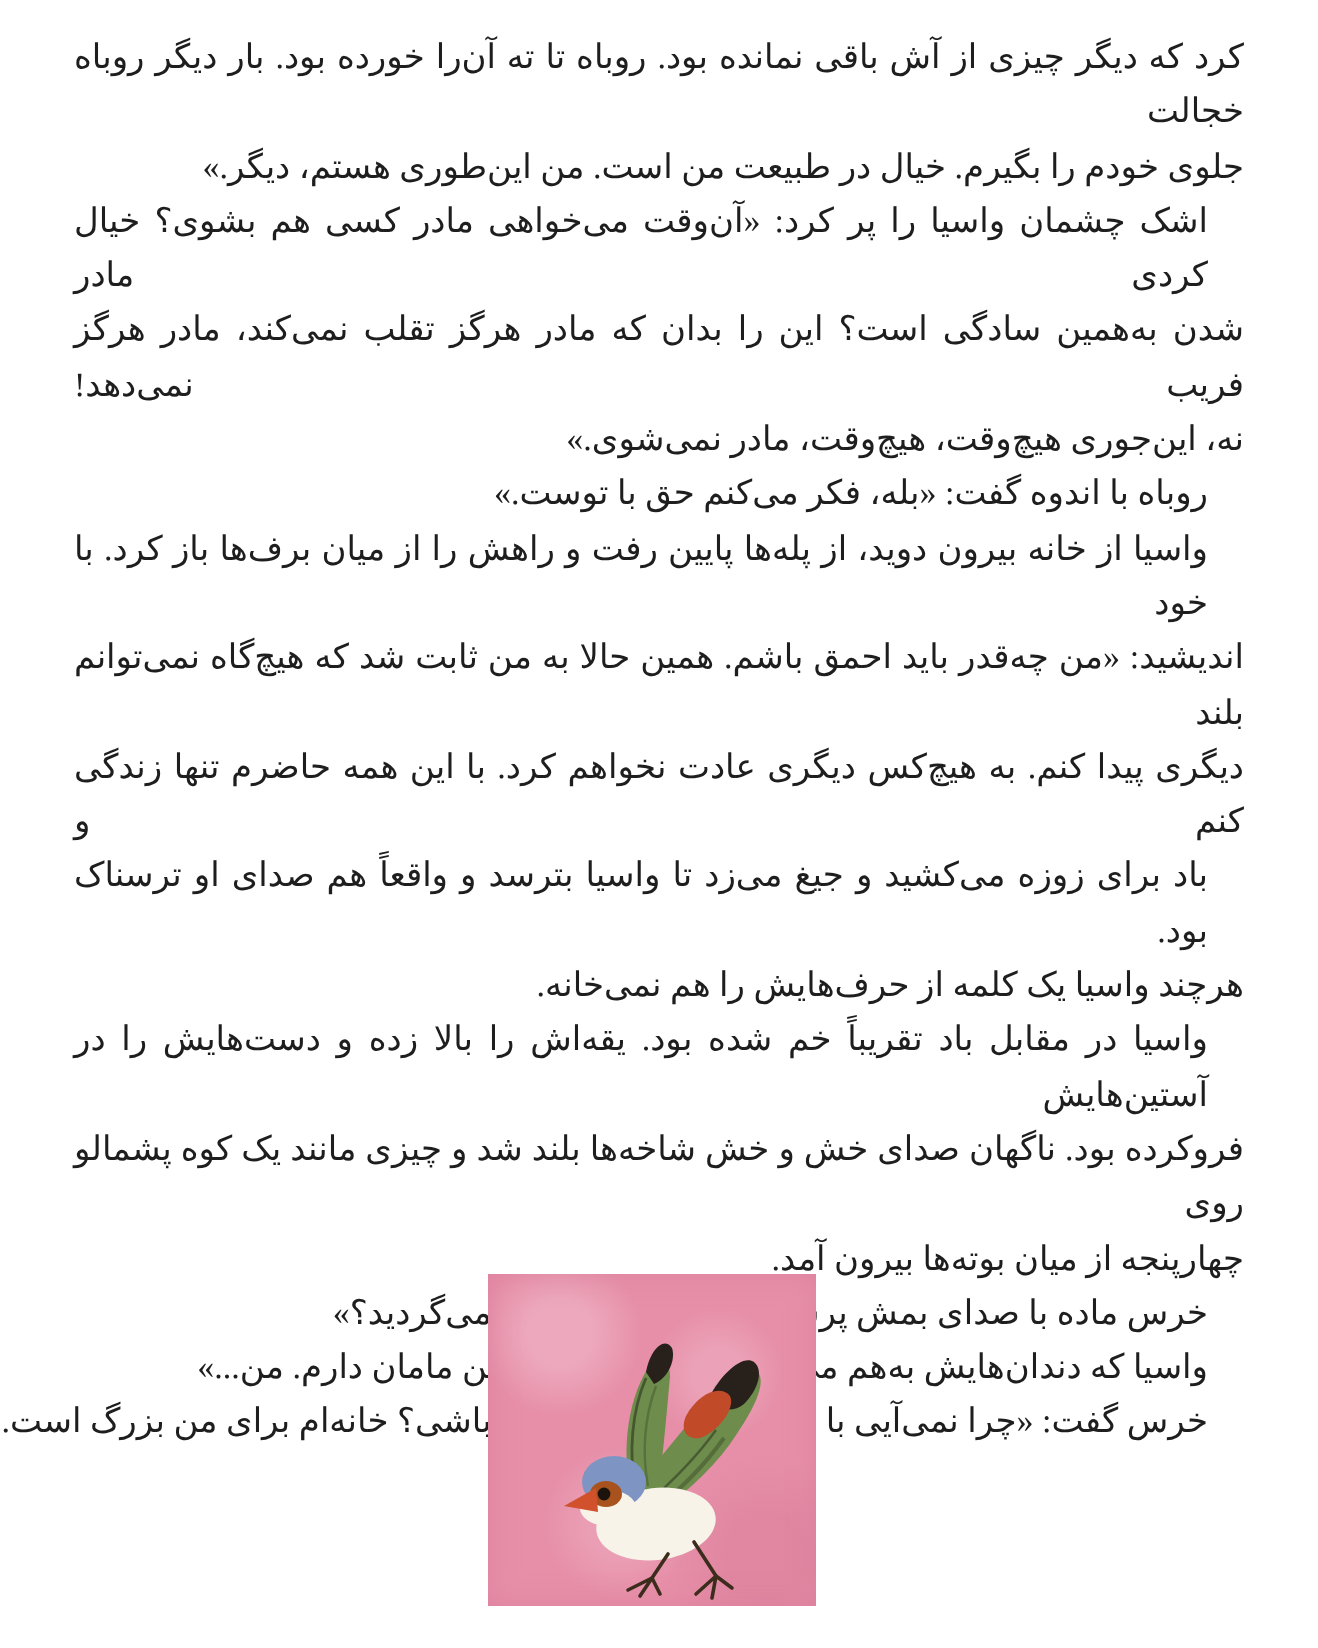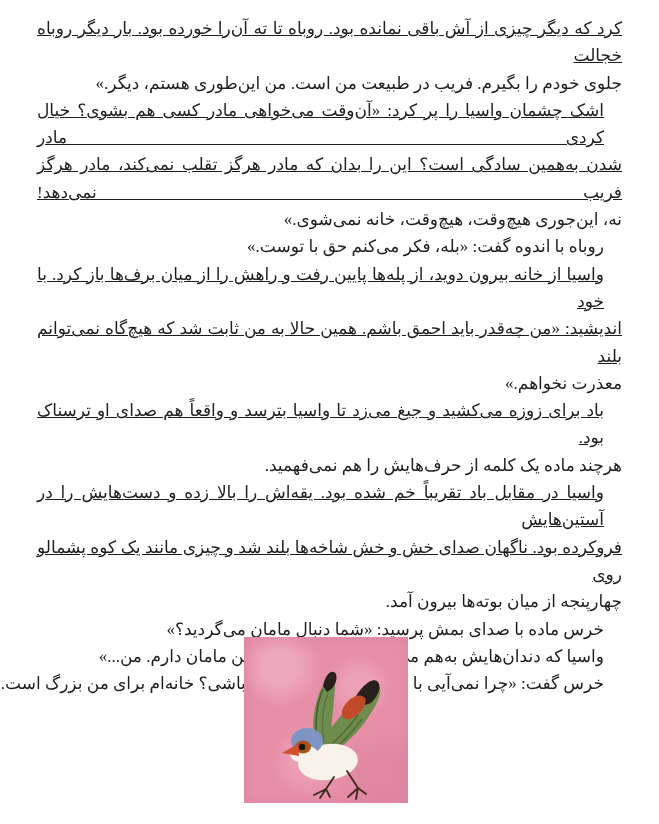--- a/index.html
+++ b/index.html
@@ -24,21 +24,20 @@
     line-height: 27.3px;
   }
   .line {
     text-align: right;
     white-space: nowrap;
   }
   .line.justify {
     white-space: normal;
     text-align: justify;
     text-align-last: justify;
-    text-decoration: underline;
   }
   .line.indent { padding-right: 18px; }
   .illustration-frame {
     position: absolute;
     left: 244px; top: 637px;
     width: 164px; height: 166px;
     background:
       radial-gradient(circle at 22% 18%, rgba(255,255,255,0.22) 0 9%, rgba(255,255,255,0) 22%),
       radial-gradient(circle at 70% 30%, rgba(255,255,255,0.16) 0 8%, rgba(255,255,255,0) 20%),
       radial-gradient(circle at 40% 75%, rgba(255,255,255,0.14) 0 10%, rgba(255,255,255,0) 24%),
@@ -48,30 +47,30 @@
   }
   .illustration-frame svg { display: block; width: 164px; height: 166px; }
 </style>
 </head>
 <body>
 
 <div class="page">
 
   <div class="text-block">
       <div class="line justify">کرد که دیگر چیزی از آش باقی نمانده بود. روباه تا ته آن‌را خورده بود. بار دیگر روباه خجالت</div>
-      <div class="line">جلوی خودم را بگیرم. فریب در طبیعت من است. من این‌طوری هستم، دیگر.»</div>
+      <div class="line">جلوی خودم را بگیرم. خیال در طبیعت من است. من این‌طوری هستم، دیگر.»</div>
       <div class="line justify indent">اشک چشمان واسیا را پر کرد: «آن‌وقت می‌خواهی مادر کسی هم بشوی؟ خیال کردی مادر</div>
       <div class="line justify">شدن به‌همین سادگی است؟ این را بدان که مادر هرگز تقلب نمی‌کند، مادر هرگز فریب نمی‌دهد!</div>
-      <div class="line">نه، این‌جوری هیچ‌وقت، هیچ‌وقت، خانه نمی‌شوی.»</div>
+      <div class="line">نه، این‌جوری هیچ‌وقت، هیچ‌وقت، مادر نمی‌شوی.»</div>
       <div class="line indent">روباه با اندوه گفت: «بله، فکر می‌کنم حق با توست.»</div>
       <div class="line justify indent">واسیا از خانه بیرون دوید، از پله‌ها پایین رفت و راهش را از میان برف‌ها باز کرد. با خود</div>
       <div class="line justify">اندیشید: «من چه‌قدر باید احمق باشم. همین حالا به من ثابت شد که هیچ‌گاه نمی‌توانم بلند</div>
-      <div class="line">معذرت نخواهم.»</div>
+      <div class="line justify">دیگری پیدا کنم. به هیچ‌کس دیگری عادت نخواهم کرد. با این همه حاضرم تنها زندگی کنم و</div>
       <div class="line justify indent">باد برای زوزه می‌کشید و جیغ می‌زد تا واسیا بترسد و واقعاً هم صدای او ترسناک بود.</div>
-      <div class="line">هرچند ماده یک کلمه از حرف‌هایش را هم نمی‌فهمید.</div>
+      <div class="line">هرچند واسیا یک کلمه از حرف‌هایش را هم نمی‌خانه.</div>
       <div class="line justify indent">واسیا در مقابل باد تقریباً خم شده بود. یقه‌اش را بالا زده و دست‌هایش را در آستین‌هایش</div>
       <div class="line justify">فروکرده بود. ناگهان صدای خش و خش شاخه‌ها بلند شد و چیزی مانند یک کوه پشمالو روی</div>
       <div class="line">چهارپنجه از میان بوته‌ها بیرون آمد.</div>
       <div class="line indent">خرس ماده با صدای بمش پرسید: «شما دنبال مامان می‌گردید؟»</div>
       <div class="line indent">واسیا که دندان‌هایش به‌هم می‌خورد، گفت: «نه، نه، من مامان دارم. من...»</div>
       <div class="line indent">خرس گفت: «چرا نمی‌آیی با من زندگی کنی و پسرم باشی؟ خانه‌ام برای من بزرگ است.»</div>
     </div>
 
   <div class="illustration-frame">
     <svg viewBox="0 0 164 166" xmlns="http://www.w3.org/2000/svg">

